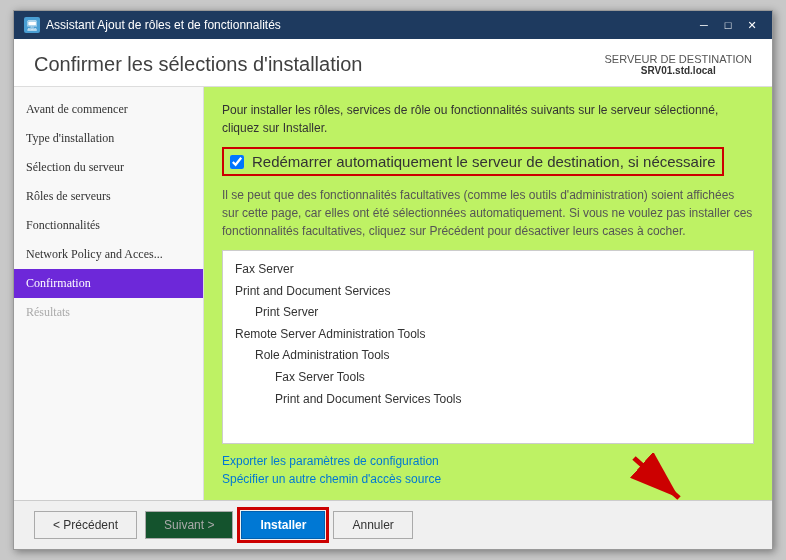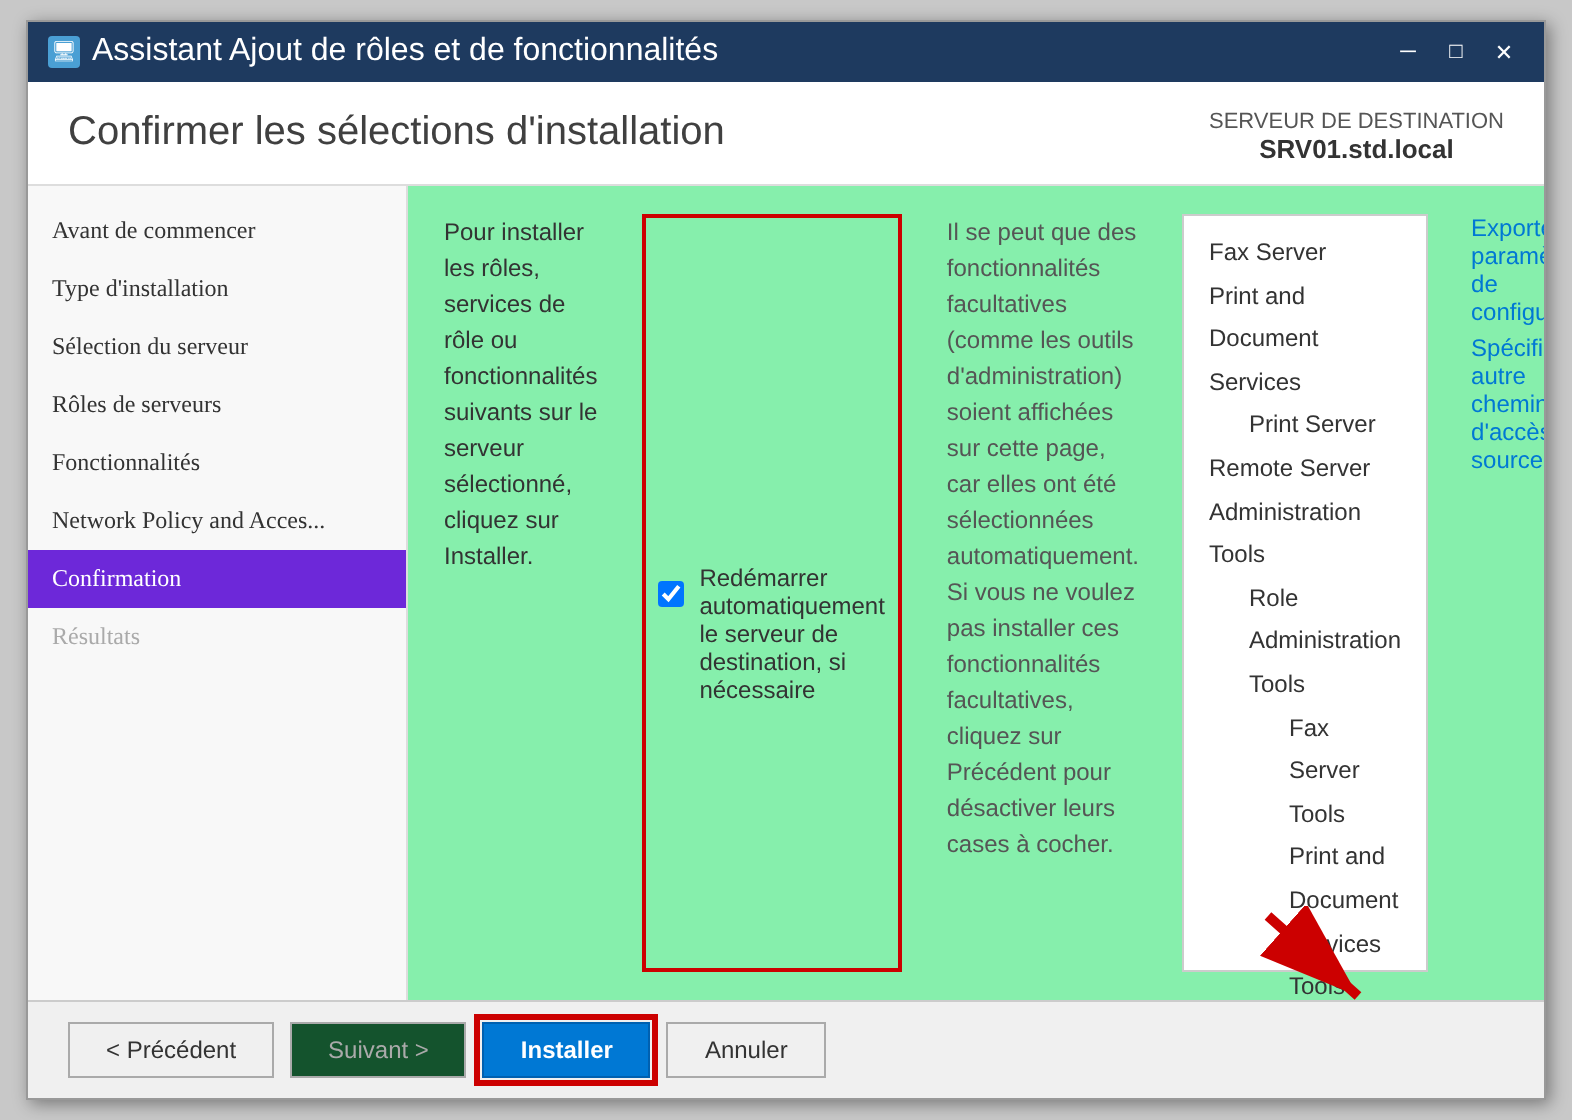--- a/index.html
+++ b/index.html
@@ -40,21 +40,21 @@
       border-radius: 2px;
       display: flex;
       align-items: center;
       justify-content: center;
       font-size: 10px;
       color: white;
       flex-shrink: 0;
     }
     .titlebar-title {
       flex: 1;
-      font-size: 16px;
+      font-size: 12px;
     }
     .titlebar-controls {
       display: flex;
       gap: 4px;
     }
     .titlebar-btn {
       width: 20px;
       height: 16px;
       background: transparent;
       border: none;
@@ -79,21 +79,21 @@
       color: #404040;
       font-weight: 300;
     }
     .destination-info {
       text-align: center;
       font-size: 11px;
       color: #555;
     }
     .destination-server {
       font-weight: bold;
-      font-size: 13px;
+      font-size: 10px;
       color: #333;
     }
     .main-content {
       display: flex;
       flex: 1;
       overflow: hidden;
     }
     .sidebar {
       width: 190px;
       background: #f8f8f8;
@@ -115,48 +115,47 @@
       background: #6d28d9;
       color: white;
     }
     .sidebar-item.disabled {
       color: #aaa;
       cursor: default;
     }
     .content {
       flex: 1;
       padding: 14px 18px;
-      background: #86efac;
+      background: #bef264;
       overflow-y: auto;
       display: flex;
-      flex-direction: row;
-      gap: 22px;
+      flex-direction: column;
+      gap: 10px;
     }
     .intro-text {
       font-size: 12px;
       color: #333;
       line-height: 1.5;
     }
     .checkbox-row {
       display: flex;
       align-items: center;
       gap: 8px;
       border: 2px solid #cc0000;
       padding: 4px 6px;
       width: fit-content;
     }
     .checkbox-row input[type="checkbox"] {
       width: 14px;
       height: 14px;
       cursor: pointer;
     }
     .checkbox-label {
-      font-size: 12px;
-      color: #333;
-      margin-top: 41px;
+      font-size: 15px;
+      color: #333;
     }
     .optional-text {
       font-size: 12px;
       color: #555;
       line-height: 1.5;
     }
     .items-box {
       border: 1px solid #ccc;
       background: white;
       padding: 8px 12px;

